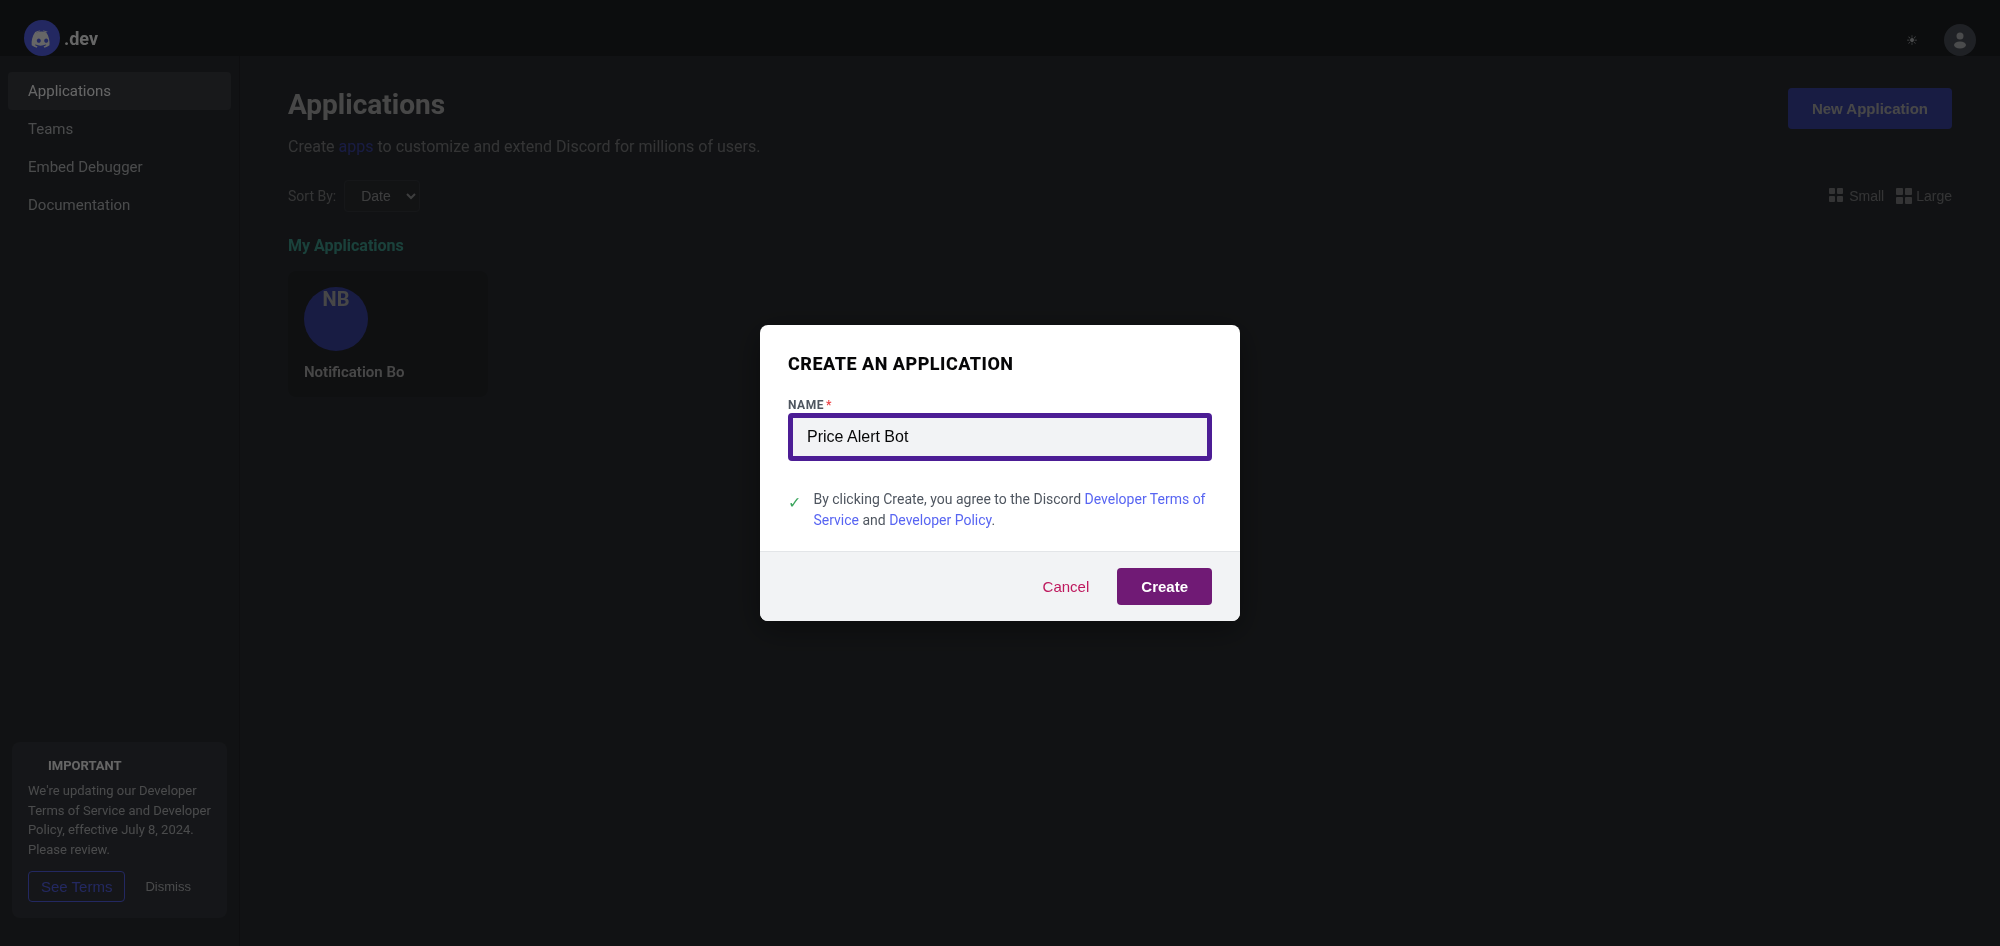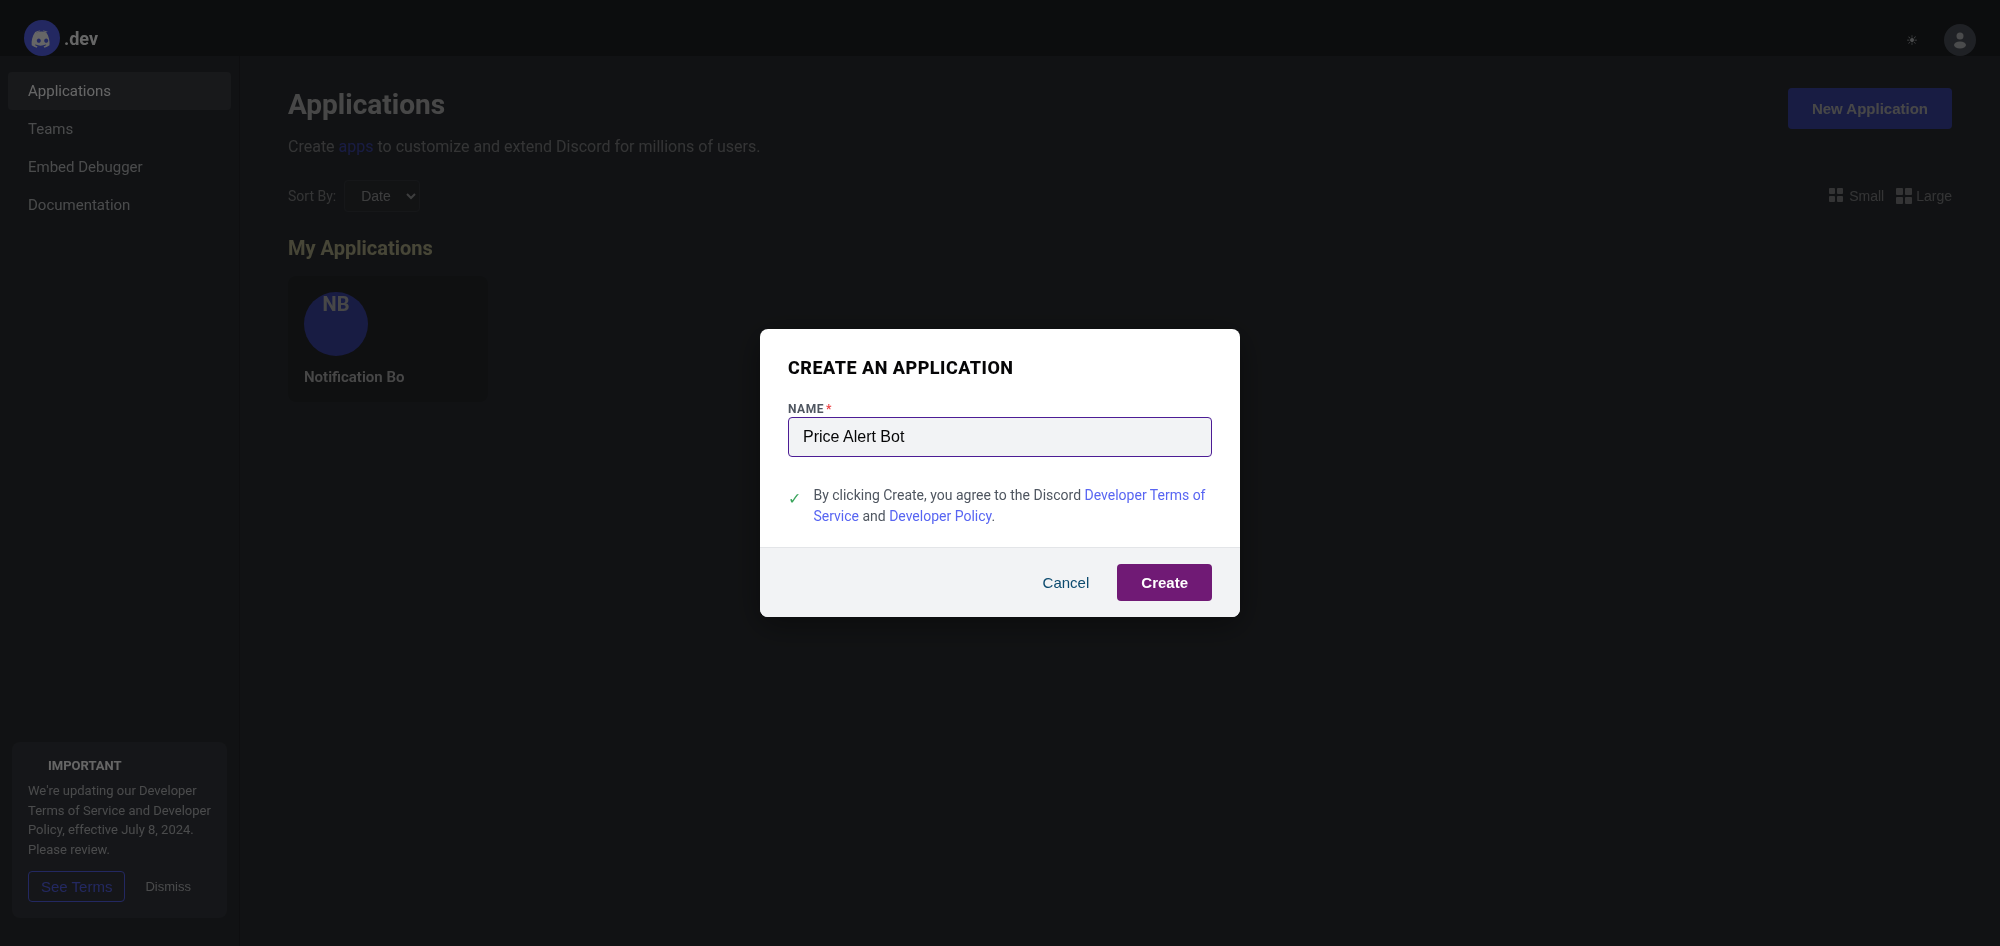--- a/index.html
+++ b/index.html
@@ -208,23 +208,23 @@
       color: #b9bbbe;
       cursor: pointer;
       display: flex;
       align-items: center;
       gap: 4px;
       font-size: 14px;
       text-align: center;
     }
 
     .section-title {
-      font-size: 20px;
-      font-weight: 700;
-      color: #fef9c3;
+      font-size: 16px;
+      font-weight: 700;
+      color: #5eead4;
       margin-bottom: 16px;
     }
 
     .app-card {
       background: #36393f;
       border-radius: 8px;
       padding: 16px;
       width: 200px;
       display: inline-block;
       vertical-align: top;
@@ -286,21 +286,21 @@
       letter-spacing: 0.5px;
       margin-bottom: 6px;
     }
     .modal-field-label .required {
       color: #ed4245;
       margin-left: 2px;
     }
     .modal-input {
       width: 100%;
       padding: 10px 14px;
-      border: 1px solid #4c1d95;
+      border: 5px solid #4c1d95;
       border-radius: 4px;
       background: #f2f3f5;
       font-size: 16px;
       color: #060607;
       outline: none;
       margin-bottom: 28px;
     }
 
     .modal-tos {
       display: flex;
@@ -328,21 +328,21 @@
       padding: 16px 28px;
       display: flex;
       align-items: center;
       justify-content: flex-end;
       gap: 12px;
       border-top: 1px solid #e3e5e8;
     }
     .cancel-btn {
       background: none;
       border: none;
-      color: #0c4a6e;
+      color: #be185d;
       font-size: 15px;
       font-weight: 500;
       cursor: pointer;
       padding: 8px 16px;
     }
     .create-btn {
       background: #701a75;
       color: #fff;
       border: none;
       padding: 10px 24px;

